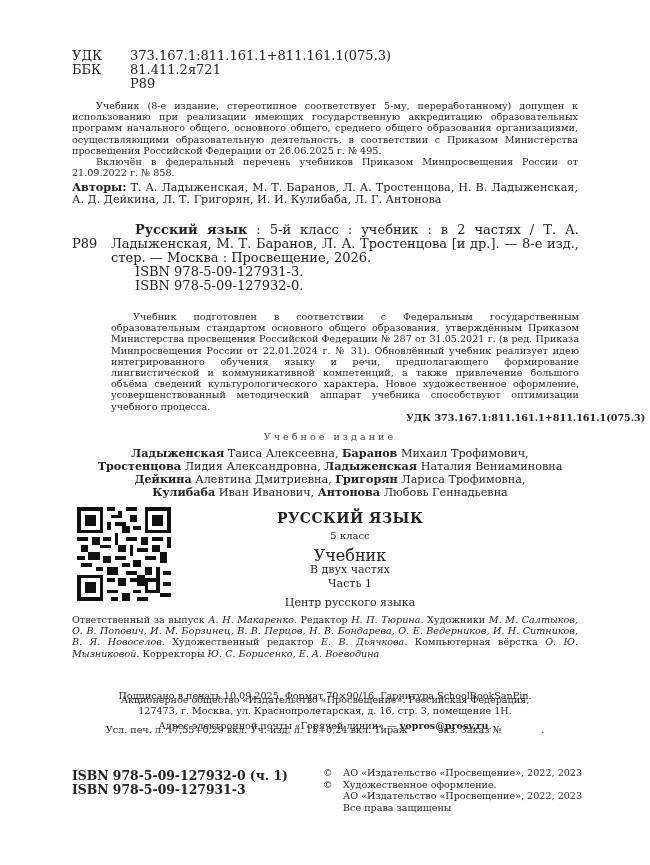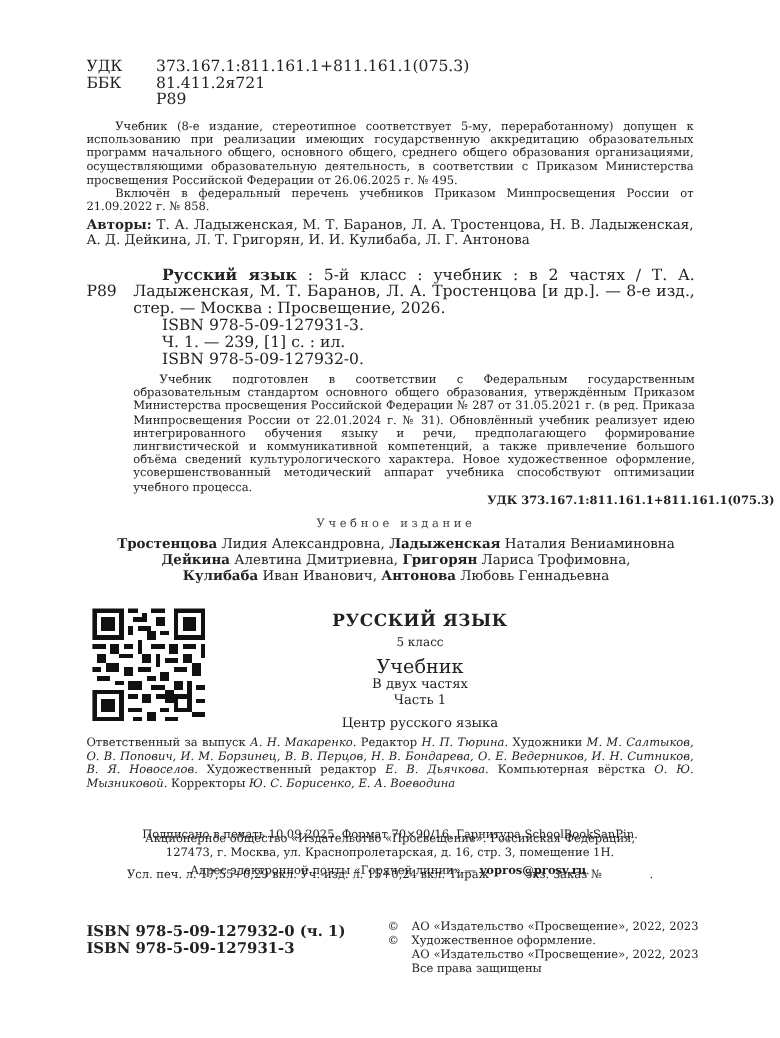--- a/index.html
+++ b/index.html
@@ -49,32 +49,32 @@
   <b>Авторы:</b>
   <span>Т. А. Ладыженская, М. Т. Баранов, Л. А. Тростенцова, Н. В. Ладыженская, А. Д. Дейкина, Л. Т. Григорян, И. И. Кулибаба, Л. Г. Антонова</span>
 </div>
 
 <div class="abs big" style="left:72px; top:237px; width:40px;">Р89</div>
 <div class="abs big justify" style="left:111px; top:223px; width:468px; text-indent:24px;">
   <b>Русский язык</b><span> : 5-й класс : учебник : в 2 частях / Т. А. Ладыженская, М. Т. Баранов, Л. А. Тростенцова [и др.]. — 8-е изд., стер. — Москва : Просвещение, 2026.</span>
 </div>
 <div class="abs big" style="left:135px; top:265px;">
   <div>ISBN 978-5-09-127931-3.</div>
-  <div>Ч. 1. — 239, [1] с. : ил.</div>
   <div>ISBN 978-5-09-127932-0.</div>
 </div>
 
 <div class="abs small justify" style="left:111px; top:311px; width:468px; text-indent:22px;">Учебник подготовлен в соответствии с Федеральным государственным образовательным стандартом основного общего образования, утверждённым Приказом Министерства просвещения Российской Федерации № 287 от 31.05.2021 г. (в ред. Приказа Минпросвещения России от 22.01.2024 г. № 31). Обновлённый учебник реализует идею интегрированного обучения языку и речи, предполагающего формирование лингвистической и коммуникативной компетенций, а также привлечение большого объёма сведений культурологического характера. Новое художественное оформление, усовершенствованный методический аппарат учебника способствуют оптимизации учебного процесса.</div>
 <div class="abs small bold" style="left:366px; top:412px;margin-left:40px;">
   <div>УДК 373.167.1:811.161.1+811.161.1(075.3)</div>
 </div>
 
 <div class="abs small center spaced" style="left:90px; top:431px; width:480px; color:#444;">Учебное издание</div>
 
 <div class="abs mid center" style="left:90px; top:447px; width:480px; line-height:13px;">
+  <div><b>Ладыженская</b> <span>Таиса Алексеевна</span><span>, </span><b>Баранов</b> <span>Михаил Трофимович</span><span>,</span></div>
   <div><b>Тростенцова</b> <span>Лидия Александровна</span><span>, </span><b>Ладыженская</b> <span>Наталия Вениаминовна</span></div>
   <div><b>Дейкина</b> <span>Алевтина Дмитриевна</span><span>, </span><b>Григорян</b> <span>Лариса Трофимовна</span><span>,</span></div>
   <div><b>Кулибаба</b> <span>Иван Иванович</span><span>, </span><b>Антонова</b> <span>Любовь Геннадьевна</span></div>
 </div>
 
 <svg class="qr" viewBox="0 0 25 25" shape-rendering="crispEdges">
   <rect width="25" height="25" fill="#fff"></rect>
   <g fill="#111">
     <rect x="0" y="0" width="7" height="7"></rect>
       <rect x="1" y="1" width="5" height="5" fill="#fff"></rect>

